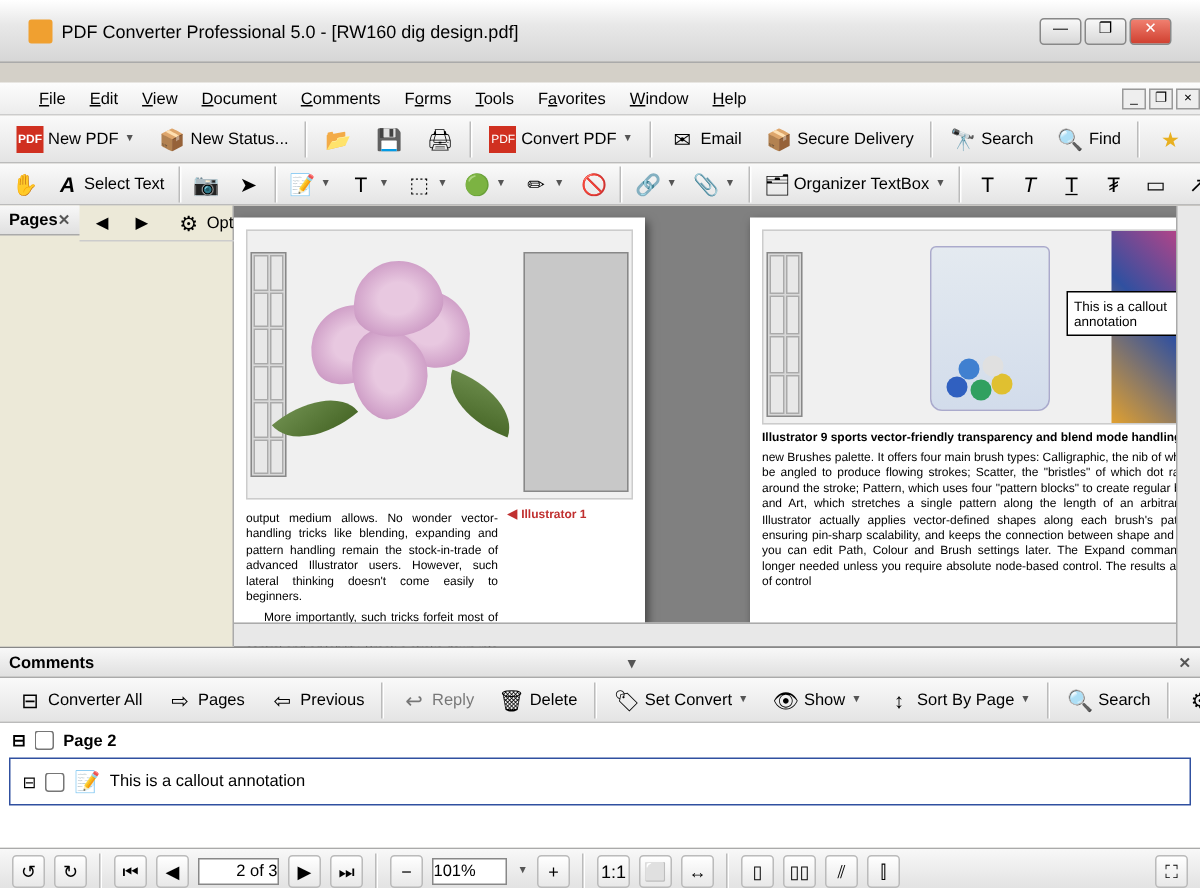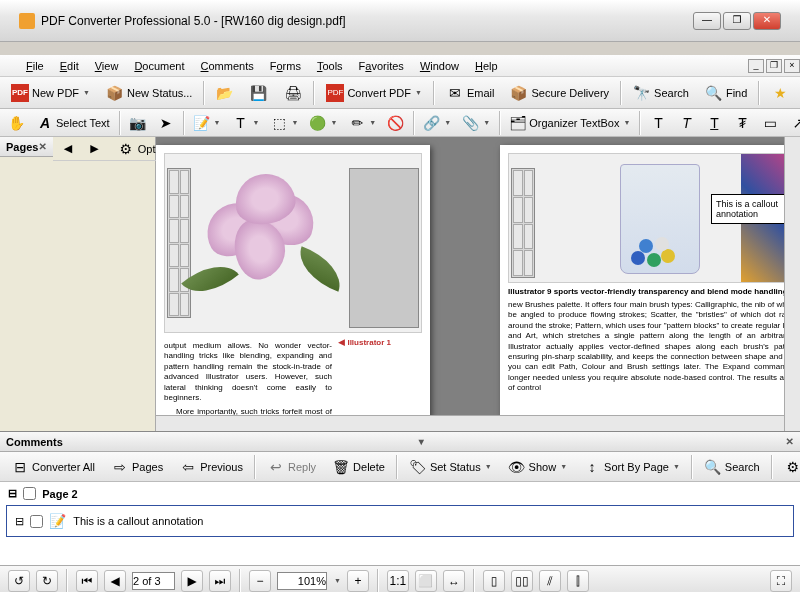--- a/index.html
+++ b/index.html
@@ -57,22 +57,22 @@
 .scroll-v { position: absolute; right: 0; top: 0; width: 16px; height: 100%; background: #e8e8e8; border-left: 1px solid #aaa; }
 .scroll-h { position: absolute; left: 0; bottom: 0; right: 16px; height: 16px; background: #e8e8e8; border-top: 1px solid #aaa; }
 .commentspanel { height: 134px; background: #f4f4f0; border-top: 1px solid #888; display: flex; flex-direction: column; }
 .ctoolbar { height: 30px; background: linear-gradient(#fafafa,#e4e4e4); display: flex; align-items: center; padding: 0 4px; gap: 2px; border-bottom: 1px solid #bbb; }
 .clist { flex: 1; overflow-y: auto; background: #fff; padding: 2px; }
 .crow { display: flex; align-items: center; padding: 3px 6px; gap: 6px; }
 .crow.pagerow { font-weight: bold; }
 .crow.item { border: 1px solid #3050a0; margin: 2px 4px; padding: 6px 8px; }
 .statusbar { height: 30px; background: linear-gradient(#f8f8f8,#e0e0e0); border-top: 1px solid #aaa; display: flex; align-items: center; padding: 0 8px; gap: 6px; }
 .sbtn { width: 22px; height: 22px; border: 1px solid #bbb; border-radius: 3px; background: linear-gradient(#fff,#e8e8e8); display: flex; align-items: center; justify-content: center; cursor: pointer; font-size: 12px; }
-.pagebox { width: 43px; height: 18px; border: 1px solid #888; background: #fff; text-align: left; font-size: 11px; }
-.zoombox { width: 50px; height: 18px; border: 1px solid #888; background: #fff; text-align: right; font-size: 11px; }
+.pagebox { width: 54px; height: 18px; border: 1px solid #888; background: #fff; text-align: right; font-size: 11px; }
+.zoombox { width: 50px; height: 18px; border: 1px solid #888; background: #fff; text-align: left; font-size: 11px; }
 input { font: inherit; }
 </style>
 </head>
 <body>
 
 <div class="titlebar">
   <div class="appicon"></div>
   <div class="title">PDF Converter Professional 5.0 - [RW160 dig design.pdf]</div>
   <div class="winbtns">
     <div class="winbtn">—</div>
@@ -381,21 +381,21 @@
         <span class="ticon">↩</span>
         <span>Reply</span>
       </div>
     <div class="tbtn">
         <span class="ticon">🗑</span>
         <span>Delete</span>
       </div>
     <div class="tsep"></div>
     <div class="tbtn">
         <span class="ticon">🏷</span>
-        <span>Set Status</span>
+        <span>Set Convert</span>
         <span class="dropdown-arrow">▼</span>
       </div>
     <div class="tbtn">
         <span class="ticon">👁</span>
         <span>Show</span>
         <span class="dropdown-arrow">▼</span>
       </div>
     <div class="tbtn">
         <span class="ticon">↕</span>
         <span>Sort By Page</span>

